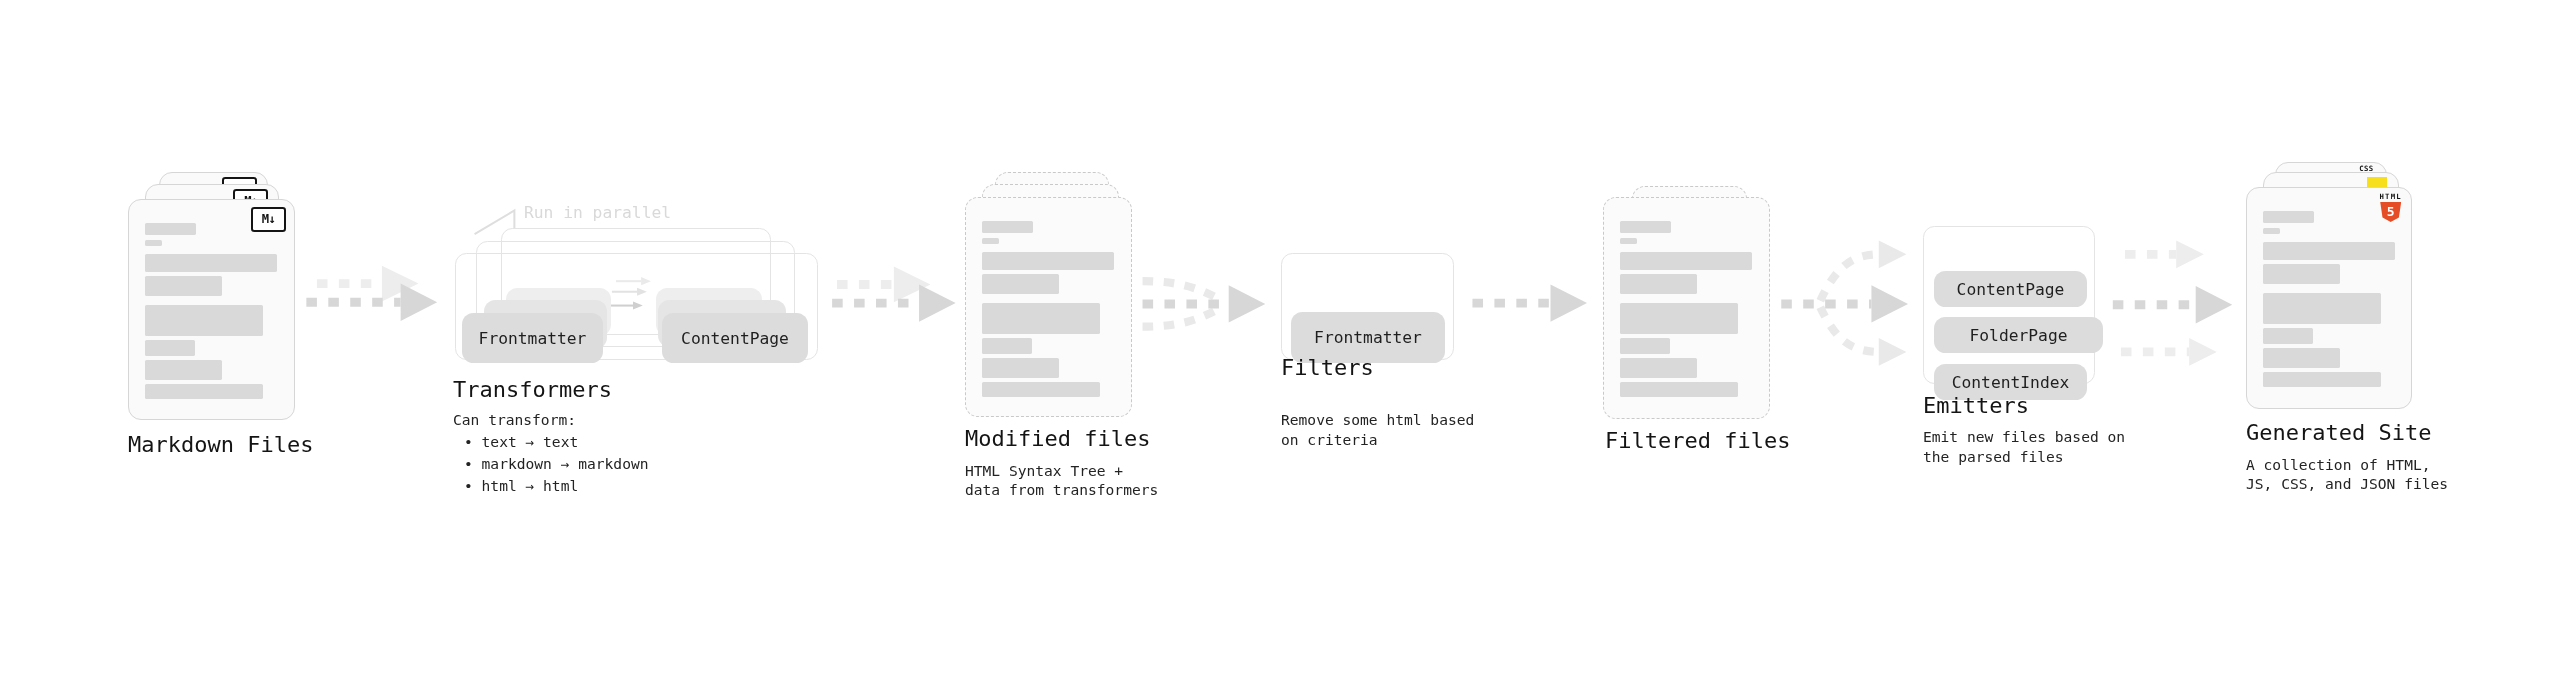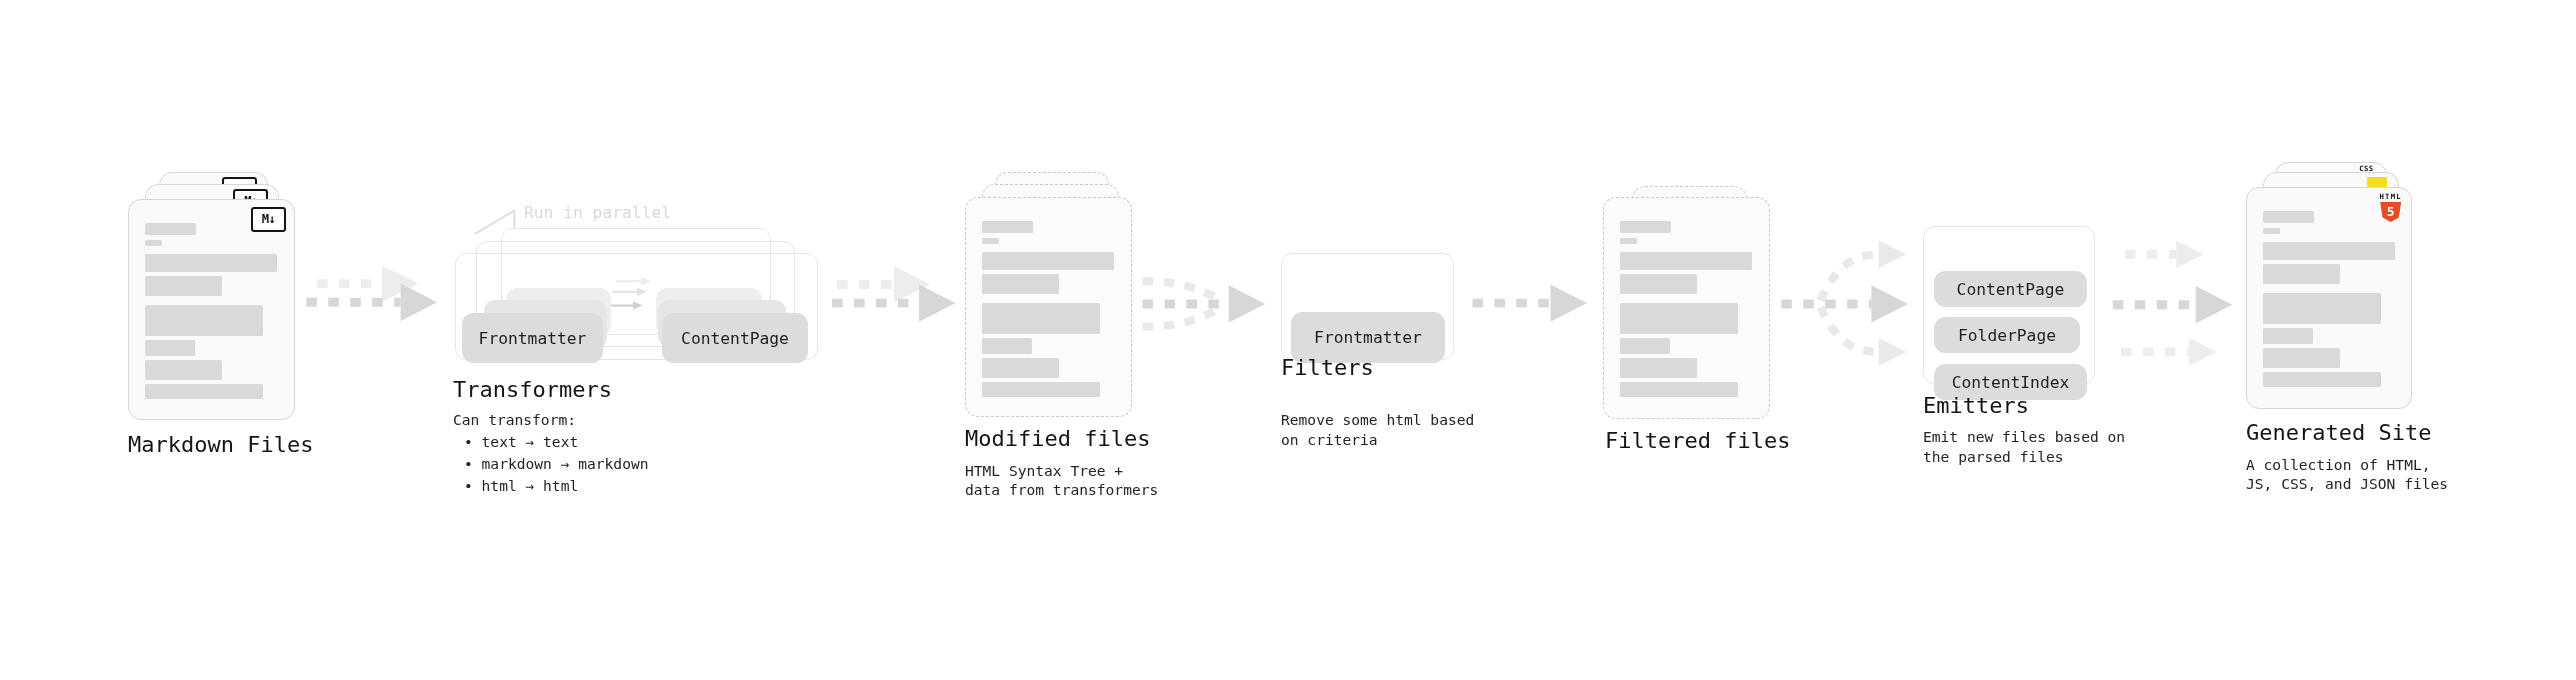--- a/index.html
+++ b/index.html
@@ -198,21 +198,21 @@
           <div class="bar" style="top: 160px; width: 77px; height: 19.5px;"></div>
           <div class="bar" style="top: 184px; width: 118px; height: 14.6px;"></div>
         </div>
     </div>
     <div class="h" style="left:1605px;top:428px;">Filtered files</div>
   </div>
 
   <div>
     <div class="obox" style="left:1923px;top:226px;width:172px;height:158px;"></div>
     <div class="node" style="left:1934px;top:238px;width:153px;height:36px;font-size:16.3px;">ContentPage</div>
-    <div class="node" style="left:1934px;top:284px;width:146px;height:36px;font-size:16.3px;">FolderPage</div>
+    <div class="node" style="left:1934px;top:284px;width:169px;height:36px;font-size:16.3px;">FolderPage</div>
     <div class="node" style="left:1934px;top:331px;width:153px;height:36px;font-size:16.3px;">ContentIndex</div>
     <div class="h" style="left:1923px;top:393px;">Emitters</div>
     <div class="body-line" style="left:1923px;top:428px;">Emit new files based on</div>
     <div class="body-line" style="left:1923px;top:448px;">the parsed files</div>
   </div>
 
   <div>
     <div class="doc" style="left:2275px;top:162px;width:112px;height:52px;">
       <div class="css-logo">
         <div class="css-word">CSS</div>

